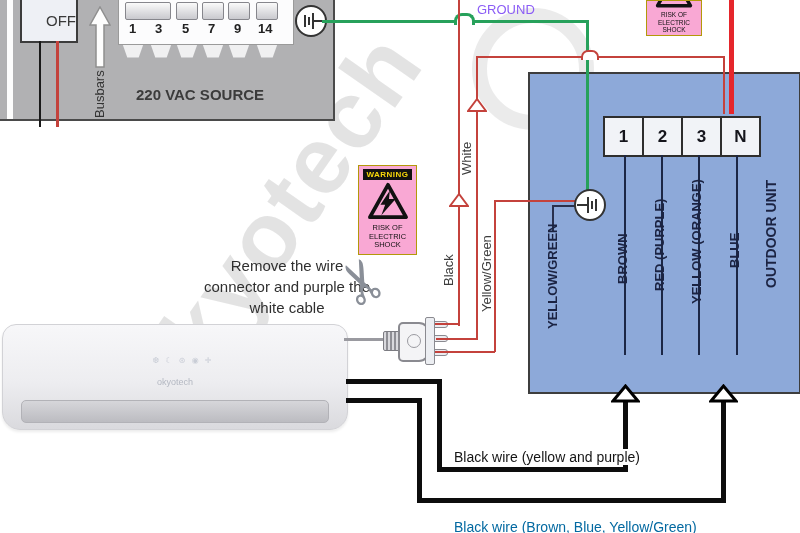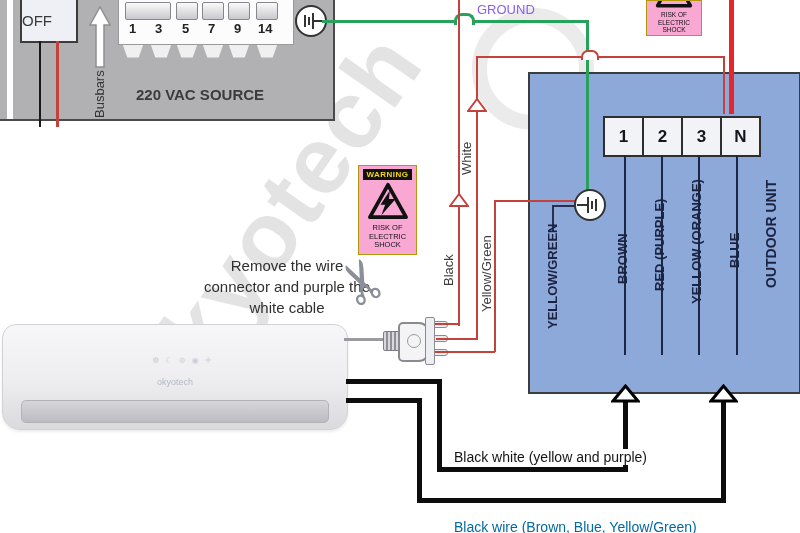--- a/index.html
+++ b/index.html
@@ -41,21 +41,21 @@
 <div id="stage">
 
   <div class="abs" style="left:472px;top:8px;width:92px;height:92px;border:15px solid #cfcfcf;border-radius:50%;opacity:.42;z-index:1;"></div>
   <div class="abs" style="left:148px;top:348px;font-size:96px;font-weight:bold;color:#a6a6a6;opacity:.30;
               transform:rotate(-55deg);transform-origin:0 50%;z-index:1;letter-spacing:2px;">okyotech</div>
 
   <div class="abs" style="left:0;top:0;width:333px;height:119px;background:#b1b1b3;
               border-right:2px solid #4a4a4a;border-bottom:2px solid #4a4a4a;z-index:2;">
     <div class="abs" style="left:7px;top:0;width:6px;height:119px;background:#fdfdfd;"></div>
     <div class="abs" style="left:20px;top:0;width:54px;height:41px;background:#eef0f5;border:2px solid #3c3c3c;border-top:none;
-                display:flex;align-items:center;justify-content:flex-start;">
+                display:flex;align-items:center;justify-content:flex-end;">
       <span style="font-size:15px;color:#3a3a3a;">OFF</span>
     </div>
 
     <svg class="abs arrowup" style="left:89px;top:6px;z-index:3;" width="22" height="62" viewBox="0 0 22 62">
       <polygon points="11,1 21,19 15,19 15,61 7,61 7,19 1,19" fill="#fdfdfd" stroke="#8f8f8f" stroke-width="1.5"></polygon>
     </svg>
     <div class="abs vtext" style="left:92px;top:66px;height:52px;font-size:13px;color:#333;">Busbars</div>
 
     <div class="abs" style="left:118px;top:0;width:174px;height:44px;background:#fcfcfd;border:1px solid #9a9a9a;border-top:none;">
       <div class="toggle" style="left:6px;width:44px;"></div>
@@ -224,16 +224,16 @@
     <polygon points="14.5,2 2,17 27,17" fill="#fff" stroke="#000" stroke-width="3"></polygon>
   </svg>
   <div class="wire blackcable" style="left:346px;top:398px;width:76px;height:5px;z-index:5;"></div>
   <div class="wire blackcable" style="left:417px;top:398px;width:5px;height:105px;z-index:5;"></div>
   <div class="wire blackcable" style="left:417px;top:498px;width:309px;height:5px;z-index:5;"></div>
   <div class="wire blackcable" style="left:721px;top:400px;width:5px;height:103px;z-index:5;"></div>
   <svg class="arrowup" style="left:709px;top:384px;" width="29" height="19" viewBox="0 0 29 19">
     <polygon points="14.5,2 2,17 27,17" fill="#fff" stroke="#000" stroke-width="3"></polygon>
   </svg>
 
-  <div class="abs" style="left:452px;top:449px;font-size:14px;color:#151515;z-index:6;background:#fff;padding:0 2px;">Black white (yellow and purple)</div>
+  <div class="abs" style="left:452px;top:449px;font-size:14px;color:#151515;z-index:6;background:#fff;padding:0 2px;">Black wire (yellow and purple)</div>
   <div class="abs" style="left:452px;top:504px;font-size:14px;color:#0369a1;z-index:6;background:#fff;padding:15px 2px;">Black wire (Brown, Blue, Yellow/Green)</div>
 
 </div>
 
 </body></html>

